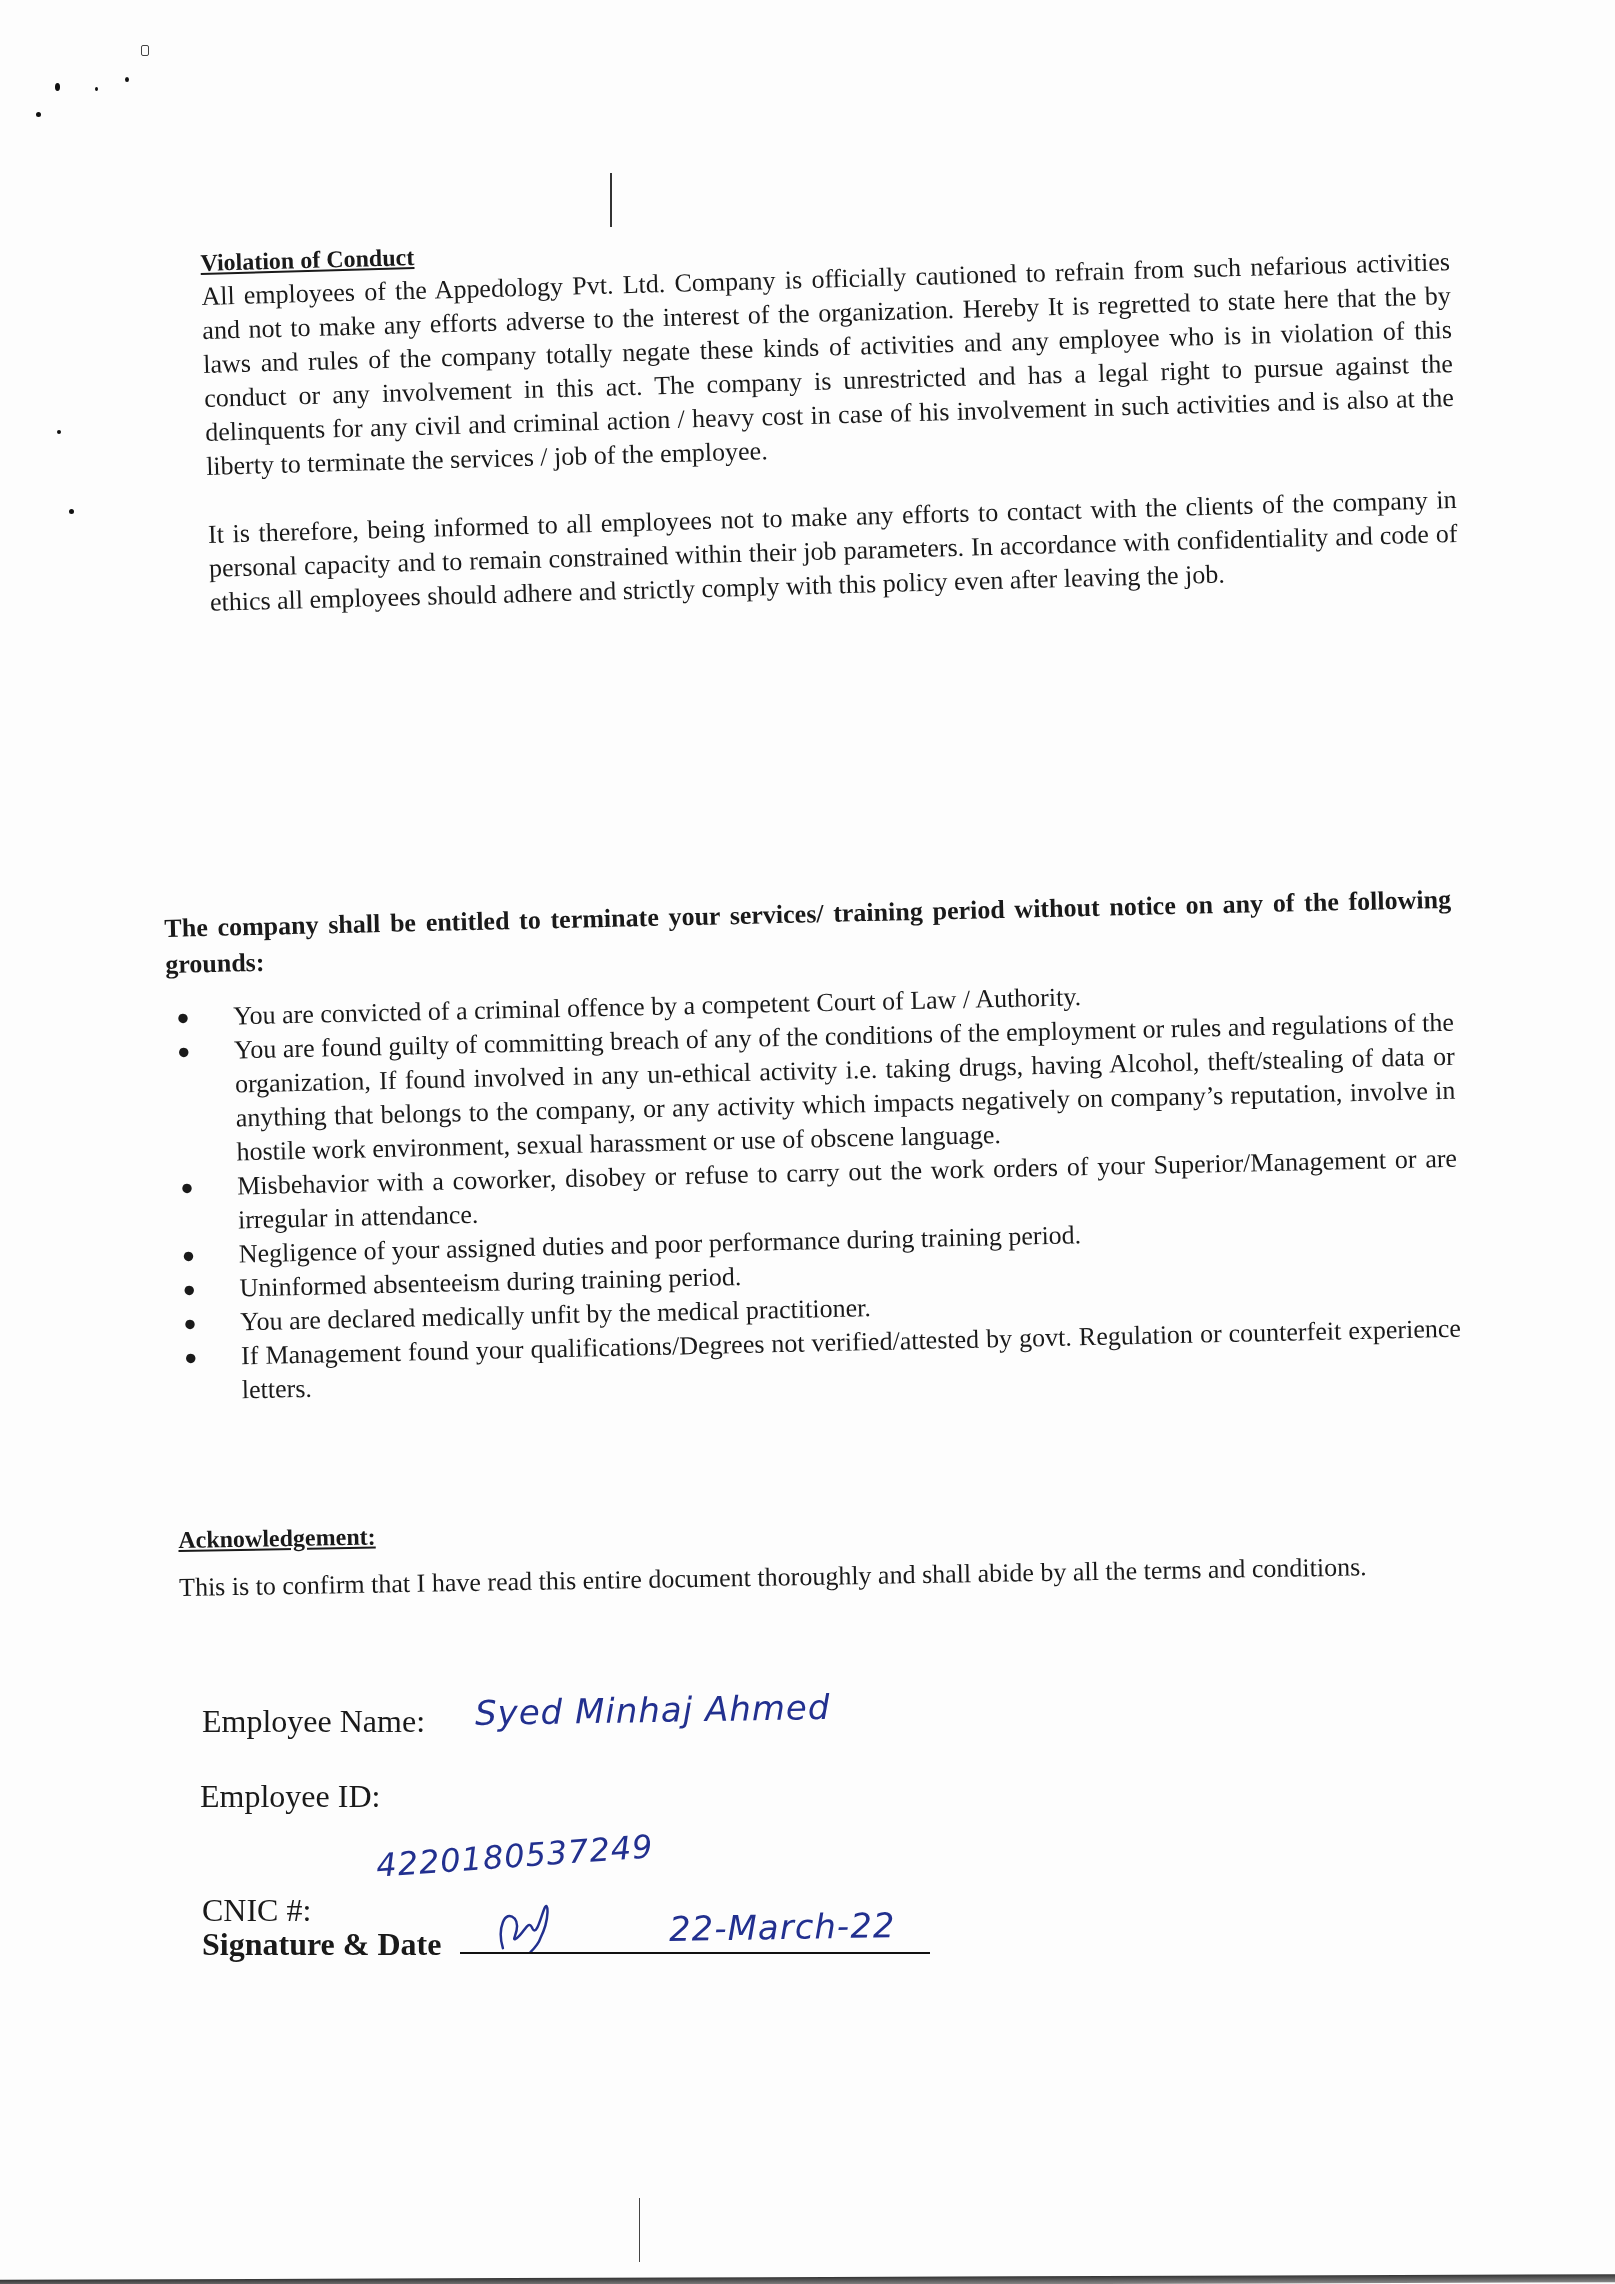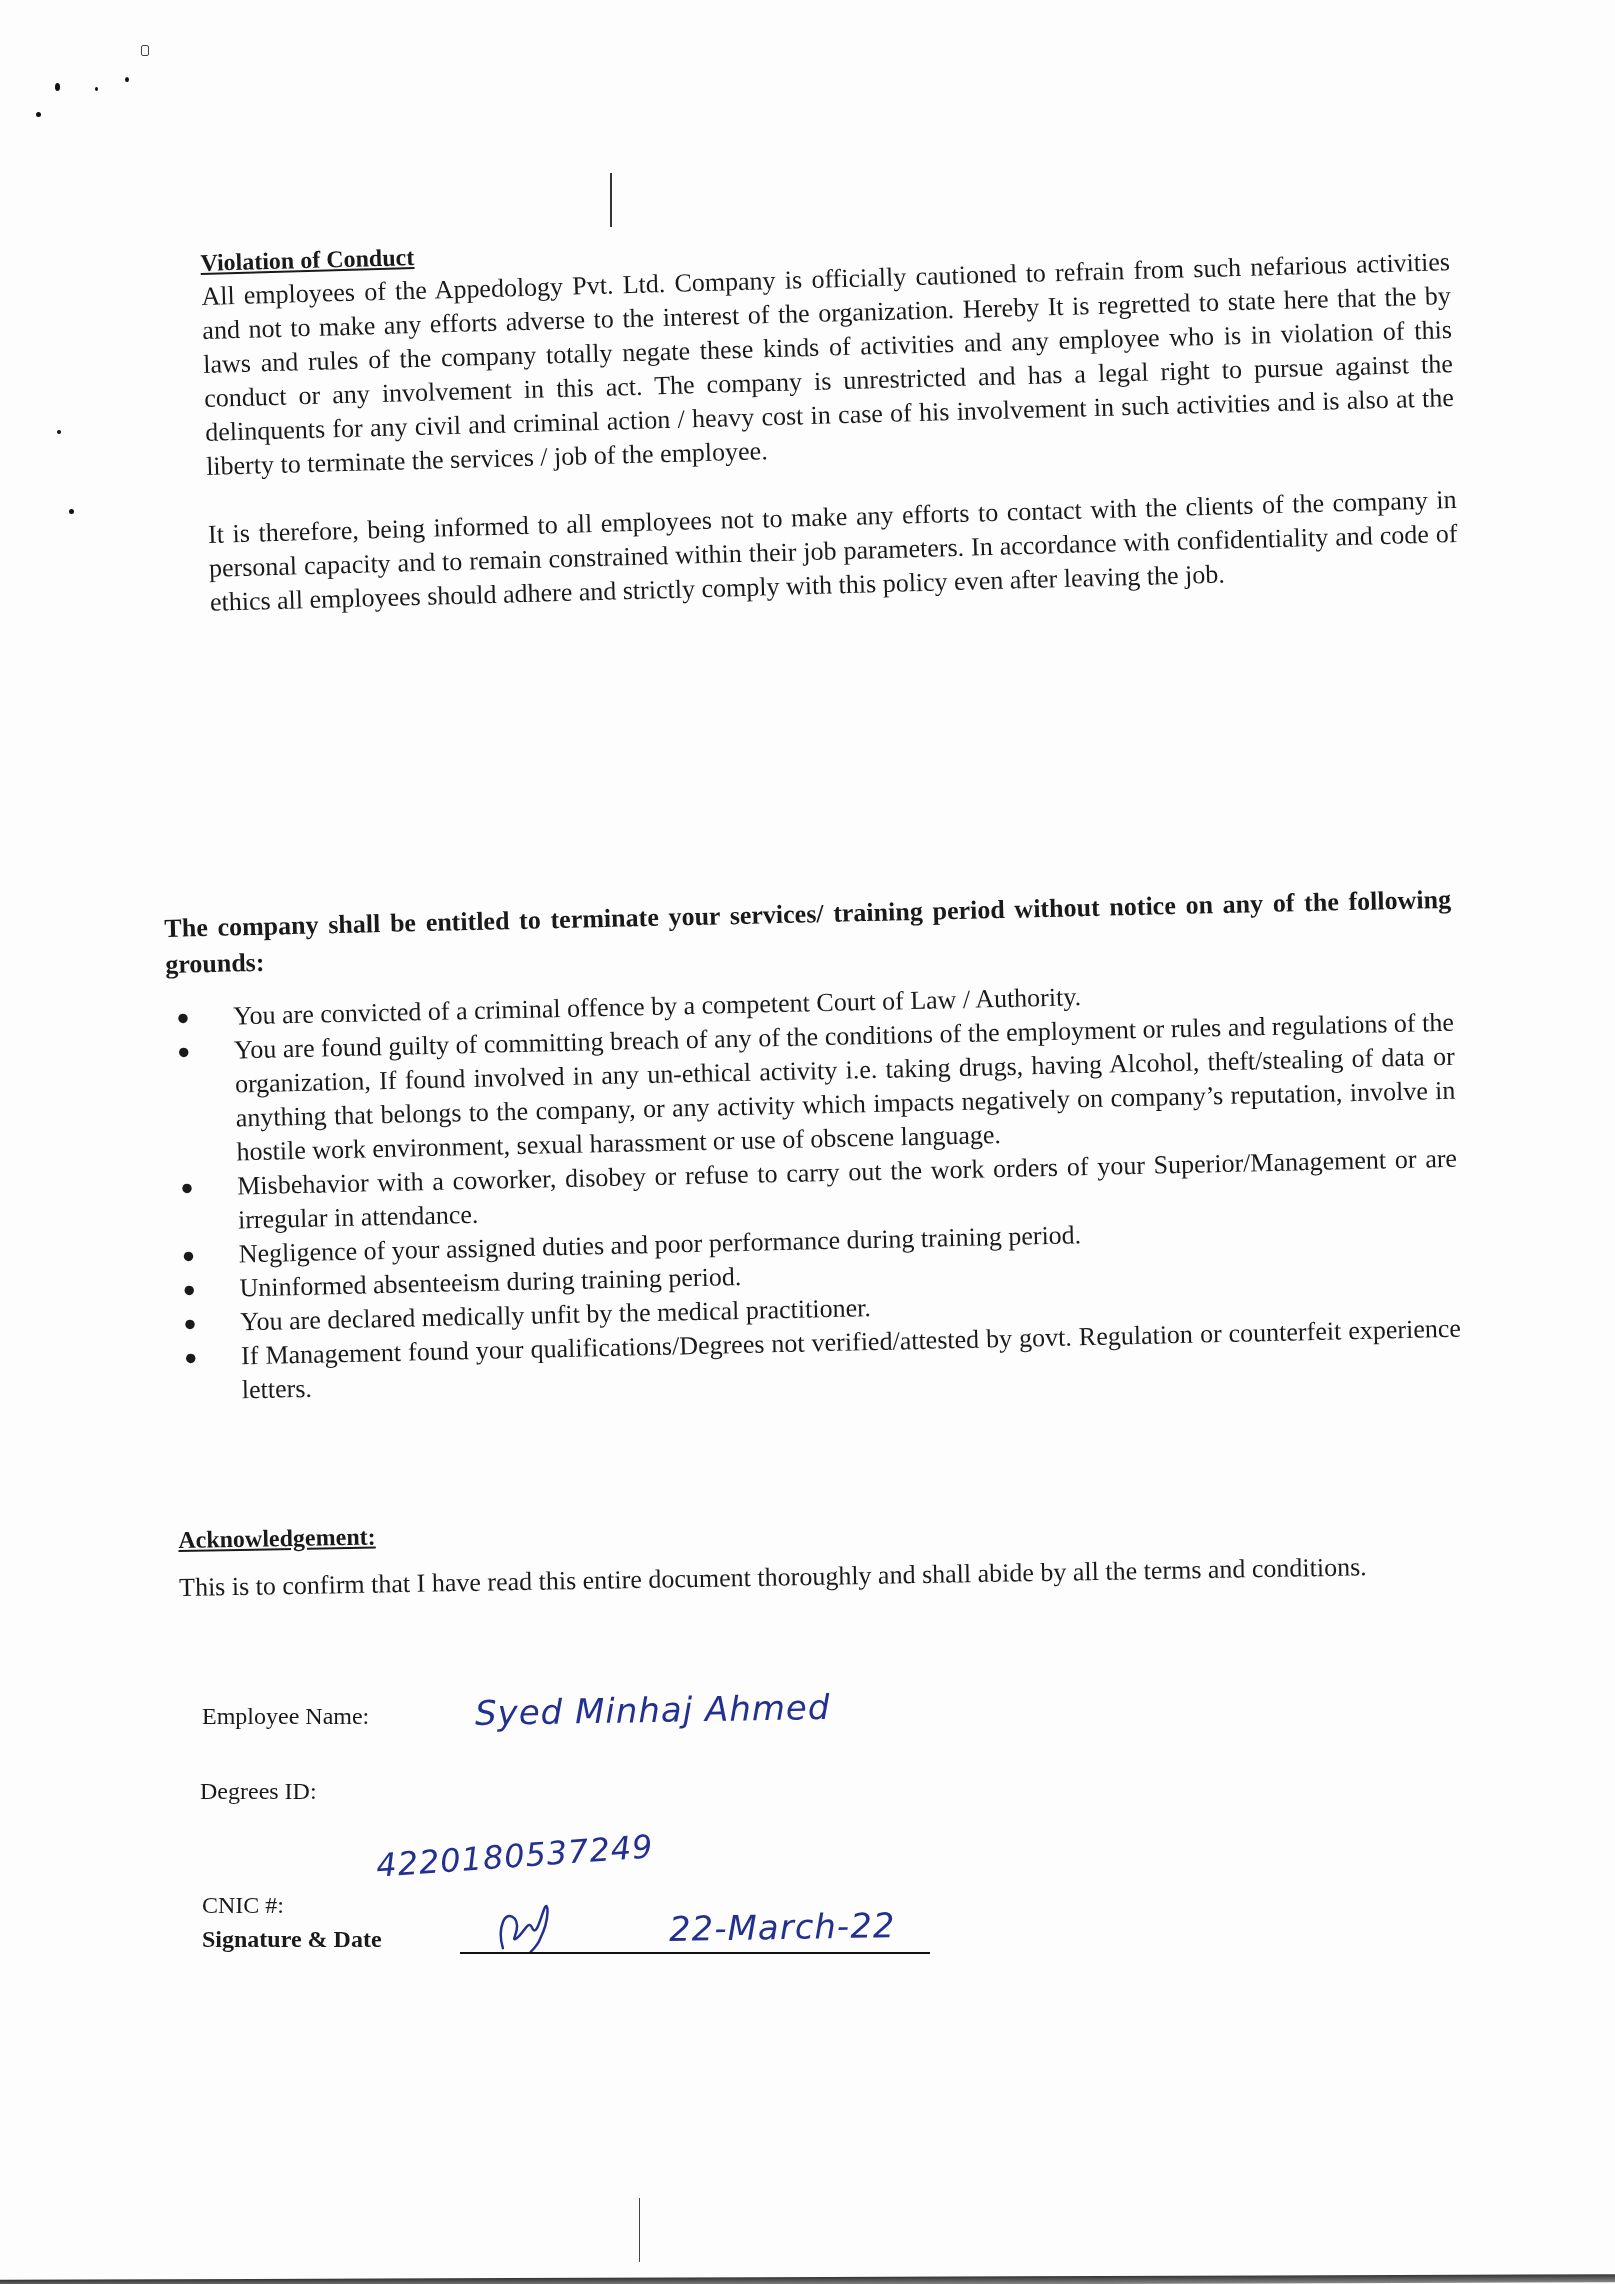--- a/index.html
+++ b/index.html
@@ -83,21 +83,21 @@
       text-align: justify;
     }
     ul.grounds li .bullet {
       position: absolute;
       left: 10px;
       top: 0;
       font-size: 22px;
     }
     .field-row {
       position: absolute;
-      font-size: 24px;
+      font-size: 32px;
       color: #1a1a1a;
     }
     .field-label {
       display: inline-block;
     }
     .handwriting {
       position: absolute;
       font-family: "DejaVu Sans", sans-serif;
       font-style: italic;
       color: #22308f;
@@ -158,21 +158,21 @@
     <div style="height:14px;"></div>
     <p class="para">This is to confirm that I have read this entire document thoroughly and shall abide by all the terms and conditions.</p>
   </div>
 
   <div class="field-row" style="left:202px; top:1703px;">
     <span class="field-label">Employee Name:</span>
   </div>
   <div class="handwriting" style="left:475px; top:1690px; transform:rotate(-1deg);">Syed Minhaj Ahmed</div>
 
   <div class="field-row" style="left:200px; top:1778px;">
-    <span class="field-label">Degrees ID:</span>
+    <span class="field-label">Employee ID:</span>
   </div>
 
   <div class="field-row" style="left:202px; top:1852px;margin-top:40px;">
     <span class="field-label">CNIC #:</span>
   </div>
   <div class="handwriting" style="left:376px; top:1837px; font-size:32px; transform:rotate(-4deg);">4220180537249</div>
 
   <div class="field-row" style="left:202px; top:1926px; font-weight:bold;text-align:right;">
     <span class="field-label">Signature &amp; Date</span>
   </div>

